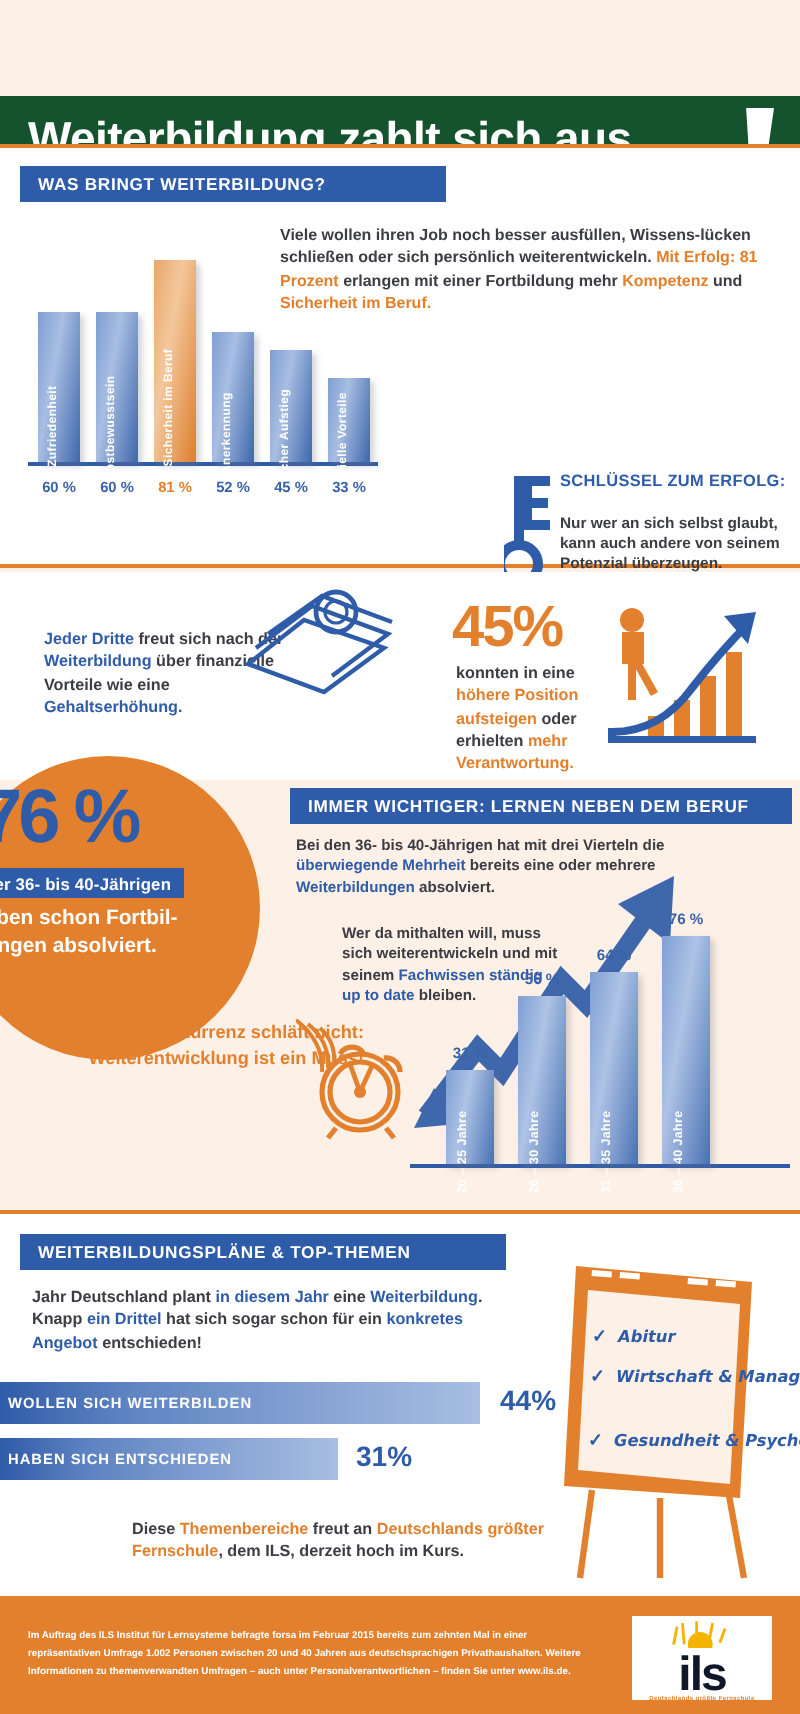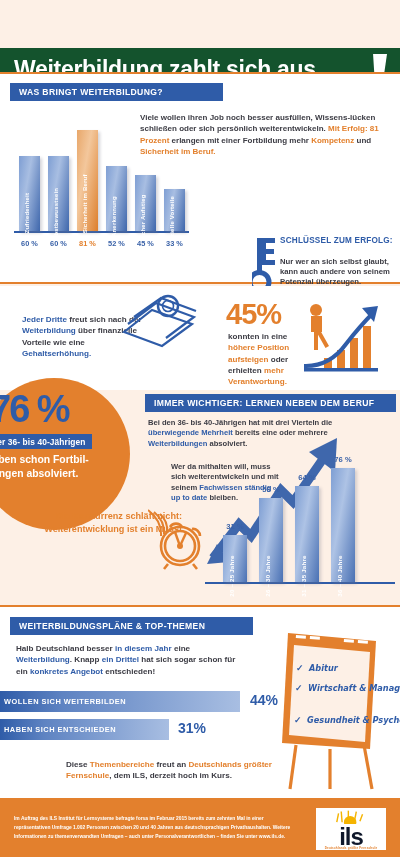--- a/index.html
+++ b/index.html
@@ -381,21 +381,21 @@
         <path d="M0 2 q14 11 13 26" stroke-width="2"></path>
       </g>
       <path d="M32 38 L27 24" stroke="#e3802d" stroke-width="2.4"></path>
       <path d="M32 38 L38 25" stroke="#e3802d" stroke-width="2.4"></path>
       <circle cx="32" cy="38" r="3" fill="#e3802d"></circle>
     </svg>
   </div>
 
   <div class="panel" id="panel4">
     <div class="sec-title" id="sec4-title">WEITERBILDUNGSPLÄNE &amp; TOP-THEMEN</div>
-    <div class="para4" id="para4"><span>Halb Deutschland besser </span><span class="b">in diesem Jahr</span><span> eine </span><span class="b">Weiterbildung</span><span>. Knapp </span><span class="b">ein Drittel</span><span> hat sich sogar schon für ein </span><span class="b">konkretes Angebot</span><span> entschieden!</span></div>
+    <div class="para4" id="para4"><span>Jahr Deutschland plant </span><span class="b">in diesem Jahr</span><span> eine </span><span class="b">Weiterbildung</span><span>. Knapp </span><span class="b">ein Drittel</span><span> hat sich sogar schon für ein </span><span class="b">konkretes Angebot</span><span> entschieden!</span></div>
 
     <div class="hbar-wrap" style="top:84px;width:270px">
       <div class="hbar" style="width:240px">
         <span>WOLLEN SICH WEITERBILDEN</span>
       </div>
       <div class="hpct" style="left:250px">44%</div>
     </div>
 
     <div class="hbar-wrap" style="top:112px;width:230px">
       <div class="hbar" style="width:169px">

